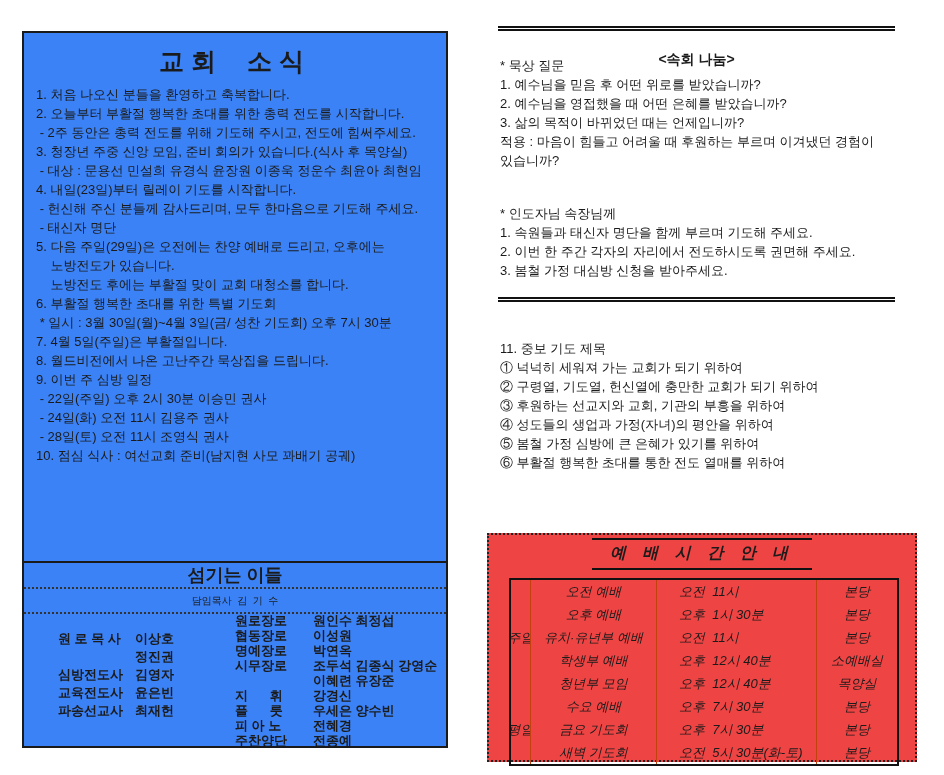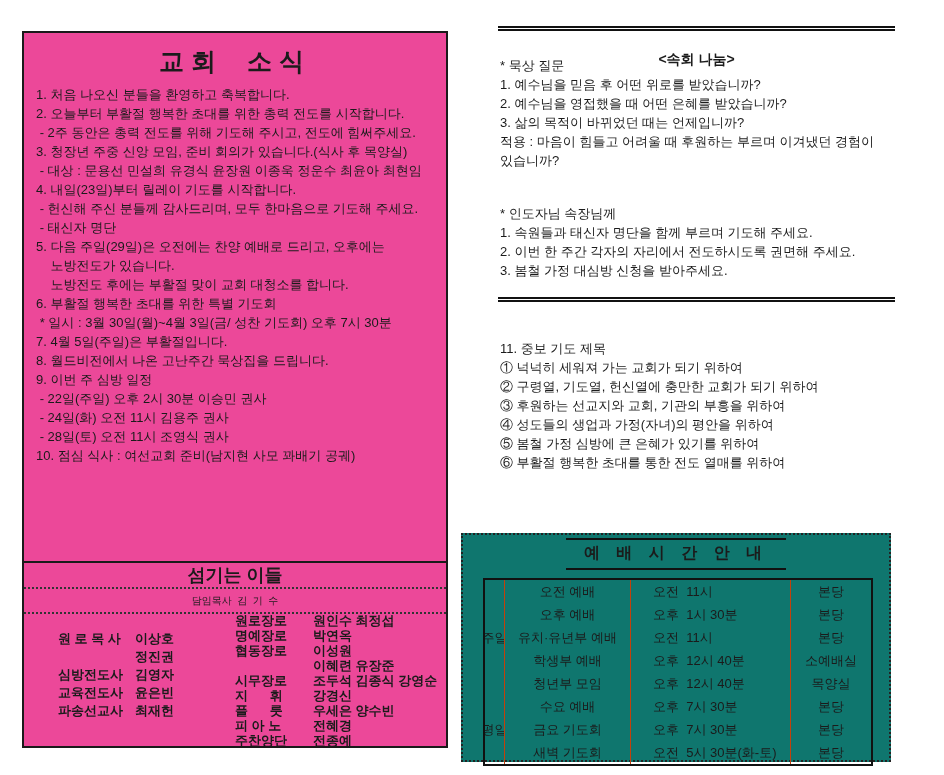--- a/index.html
+++ b/index.html
@@ -4,21 +4,21 @@
 <style>
   html,body{margin:0;padding:0;background:#ffffff;}
   body{
     width:944px;height:775px;position:relative;overflow:hidden;
     font-family:"Liberation Sans", sans-serif;
     color:#1b1b1b;
   }
   
   .page-left{
     position:absolute;left:22px;top:31px;width:426px;height:717px;
-    border:2px solid #1a1a1a;box-sizing:border-box;background:#ec4899;
+    border:2px solid #1a1a1a;box-sizing:border-box;background:#3b82f6;
   }
   .page-title{
     text-align:center;margin-top:12px;font-size:25px;font-weight:bold;
     letter-spacing:7px;word-spacing:10px;
   }
   .news-list{
     position:absolute;left:12px;right:4px;top:52px;
     font-size:13px;line-height:19px;white-space:pre-wrap;
   }
   .news-line{height:19px;overflow:visible;}
@@ -55,22 +55,22 @@
   .text-block{
     position:absolute;left:500px;width:420px;
     font-size:13px;line-height:19px;white-space:pre-wrap;
   }
   .block-meditation{top:56px;}
   .block-leader{top:204px;}
   .block-intercession{top:339px;}
   .t-line{height:19px;}
   
   .worship-box{
-    position:absolute;left:461px;top:533px;width:430px;height:229px;
-    border:2px dotted #222;box-sizing:border-box;background:#0f766e;
+    position:absolute;left:487px;top:533px;width:430px;height:229px;
+    border:2px dotted #222;box-sizing:border-box;background:#ef4444;font-style:italic;
   }
   .worship-title-wrap{text-align:center;margin-top:3px;}
   .worship-title{
     display:inline-block;font-size:16px;font-weight:bold;letter-spacing:6px;
     border-top:2px solid #111;border-bottom:2px solid #111;
     padding:3px 18px 4px 18px;
   }
   .worship-table{
     margin:8px 0 0 20px;width:386px;
     display:grid;
@@ -121,31 +121,31 @@
           <span class="role">교육전도사</span>
           <span class="names">윤은빈</span>
         </div><div class="s-row">
           <span class="role">파송선교사</span>
           <span class="names">최재헌</span>
         </div></div>
       <div class="col col-right"><div class="s-row">
           <span class="role">원로장로</span>
           <span class="names">원인수 최정섭</span>
         </div><div class="s-row">
+          <span class="role">협동장로</span>
+          <span class="names">이성원</span>
+        </div><div class="s-row">
           <span class="role">명예장로</span>
           <span class="names">박연옥</span>
         </div><div class="s-row">
-          <span class="role">협동장로</span>
-          <span class="names">이성원</span>
+          <span class="role">시무장로</span>
+          <span class="names">조두석 김종식 강영순</span>
         </div><div class="s-row">
           <span class="role"></span>
           <span class="names">이혜련 유장준</span>
-        </div><div class="s-row">
-          <span class="role">시무장로</span>
-          <span class="names">조두석 김종식 강영순</span>
         </div><div class="s-row">
           <span class="role">지      휘</span>
           <span class="names">강경신</span>
         </div><div class="s-row">
           <span class="role">플      룻</span>
           <span class="names">우세은 양수빈</span>
         </div><div class="s-row">
           <span class="role">피 아 노</span>
           <span class="names">전혜경</span>
         </div><div class="s-row">

